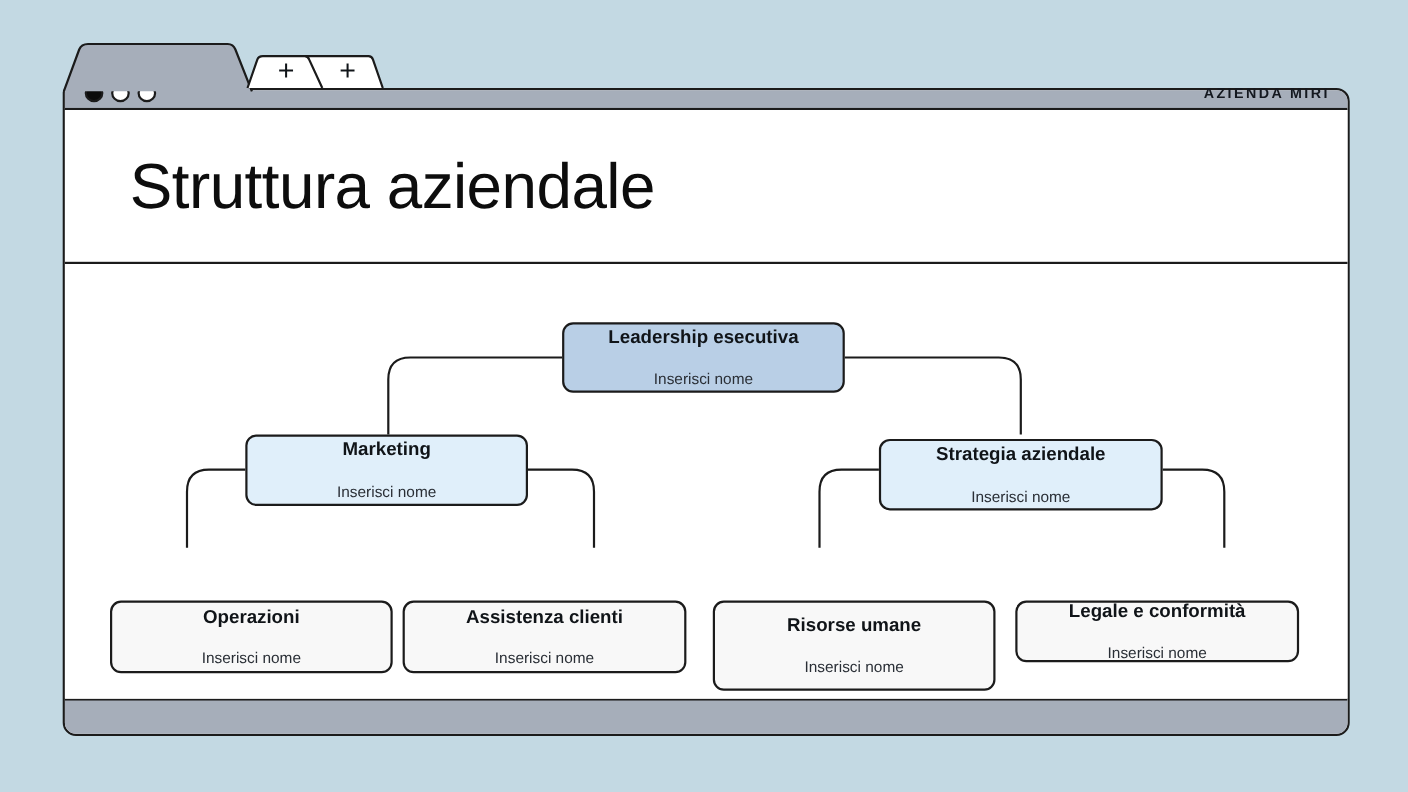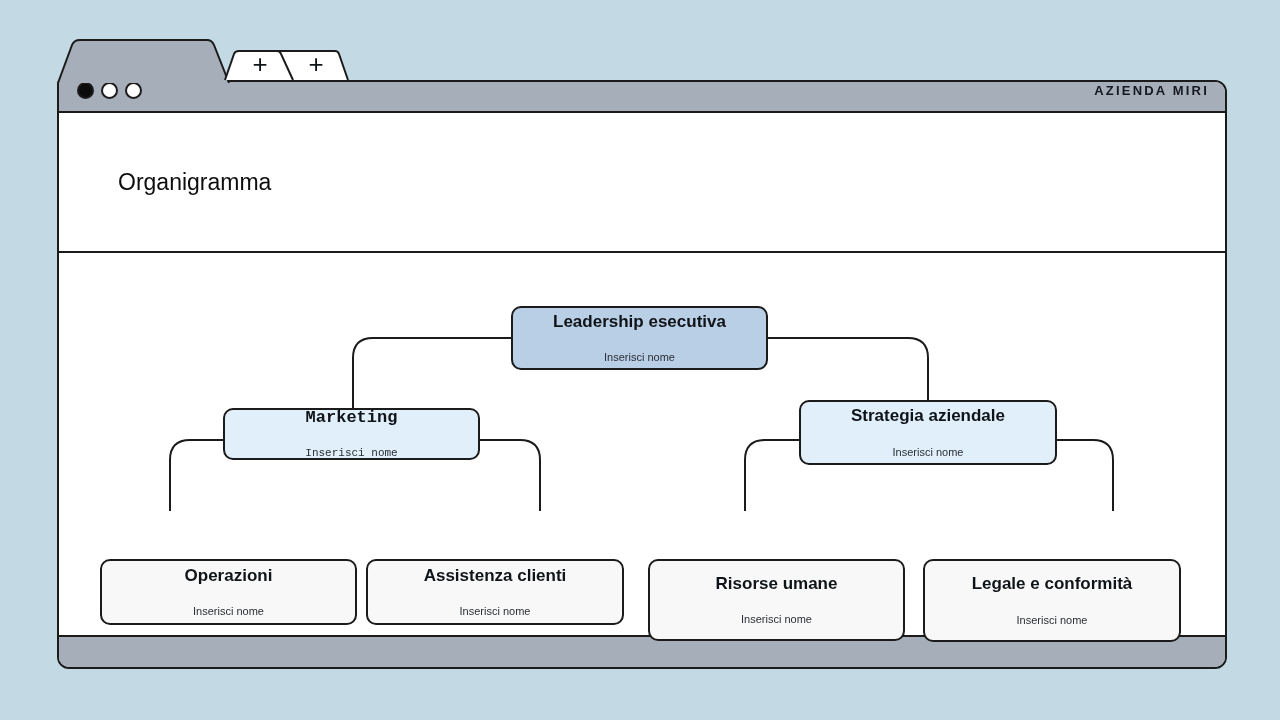--- a/index.html
+++ b/index.html
@@ -11,51 +11,51 @@
   html,body{width:1280px;height:720px;}
   body{font-family:"Liberation Sans",sans-serif;background:var(--background);overflow:hidden;}
   .stage{position:relative;width:1280px;height:720px;background:var(--background);}
 
   .tabs-svg{position:absolute;left:57px;top:36px;width:300px;height:48px;z-index:3;}
 
   .window{position:absolute;left:57px;top:80px;width:1170px;height:589px;
     background:var(--paper);border:2px solid var(--line);
     border-radius:4px 12px 12px 12px;display:flex;flex-direction:column;z-index:2;}
 
-  .chrome-top{height:31px;background:var(--chrome);border-bottom:2px solid var(--line);
+  .chrome-top{height:18px;background:var(--chrome);border-bottom:2px solid var(--line);
     border-radius:2px 10px 0 0;display:flex;align-items:center;justify-content:space-between;
     padding:0 16px 12px 18px;flex:0 0 auto;}
   .lights{display:flex;align-items:center;gap:7px;}
   .light{width:17px;height:17px;border-radius:50%;border:2px solid var(--line);background:#fff;}
   .light.filled{background:#0b0b0b;}
   .brand{font-size:13px;font-weight:700;letter-spacing:2.2px;color:var(--text);}
 
   .title-section{height:140px;background:var(--paper);border-bottom:2px solid var(--line);
     display:flex;align-items:center;justify-content:space-between;padding:0 55px 0 59px;flex:0 0 auto;}
   .page-title{font-size:58px;font-weight:400;letter-spacing:-0.5px;color:#0d0d0d;}
   .page-subtitle{font-size:23px;font-weight:400;color:#0d0d0d;}
 
   .canvas{position:relative;flex:1 1 auto;background:var(--paper);}
   .connectors{position:absolute;left:0;top:0;width:1166px;height:380px;}
 
   .node{position:absolute;border:2px solid var(--line);border-radius:10px;
     display:flex;flex-direction:column;align-items:center;justify-content:center;
     gap:20px;text-align:center;cursor:pointer;}
   .node-title{font-size:17px;font-weight:700;color:#101418;line-height:1.1;}
-  .node-sub{font-size:11px;font-weight:400;color:#2a2f36;}
+  .node-sub{font-size:14px;font-weight:400;color:#2a2f36;}
   .lvl1{background:var(--node-root);}
   .lvl2{background:var(--node-l2);}
   .lvl3{background:var(--node-l3);margin-top:48px;}
   .n-leadership{left:452px;top:53px;width:257px;height:64px;}
-  .n-marketing {left:164px;top:155px;width:257px;height:52px;font-family:Liberation Mono, monospace;}
-  .n-strategia {left:740px;top:147px;width:258px;height:65px;}
+  .n-marketing {left:164px;top:155px;width:257px;height:65px;}
+  .n-strategia {left:740px;top:159px;width:258px;height:65px;}
   .n-operazioni{left:41px; top:258px;width:257px;height:66px;}
   .n-assistenza{left:307px;top:258px;width:258px;height:66px;}
   .n-risorse   {left:589px;top:258px;width:257px;height:82px;}
-  .n-legale    {left:864px;top:258px;width:258px;height:83px;}
+  .n-legale    {left:864px;top:258px;width:258px;height:56px;}
 
   .chrome-bottom{height:32px;background:var(--chrome);border-top:2px solid var(--line);
     border-radius:0 0 10px 10px;flex:0 0 auto;}
 </style>
 </head>
 <body>
 
 <div class="stage">
 
   <svg class="tabs-svg" viewBox="0 0 300 48">
@@ -75,21 +75,21 @@
     <div class="chrome-top">
       <div class="lights">
         <span class="light filled"></span>
         <span class="light"></span>
         <span class="light"></span>
       </div>
       <div class="brand">AZIENDA MIRI</div>
     </div>
 
     <div class="title-section">
-      <div class="page-subtitle">Organigramma</div>
+      <h1 class="page-title">Struttura aziendale</h1>
     </div>
 
     <div class="canvas">
 
       <svg class="connectors" viewBox="0 0 1166 380">
         <g fill="none" stroke="var(--line)" stroke-width="2">
           <path d="M452 85 H314 Q294 85 294 105 V155"></path>
           <path d="M709 85 H849 Q869 85 869 105 V155"></path>
           <path d="M164 187 H131 Q111 187 111 207 V258"></path>
           <path d="M421 187 H461 Q481 187 481 207 V258"></path>

